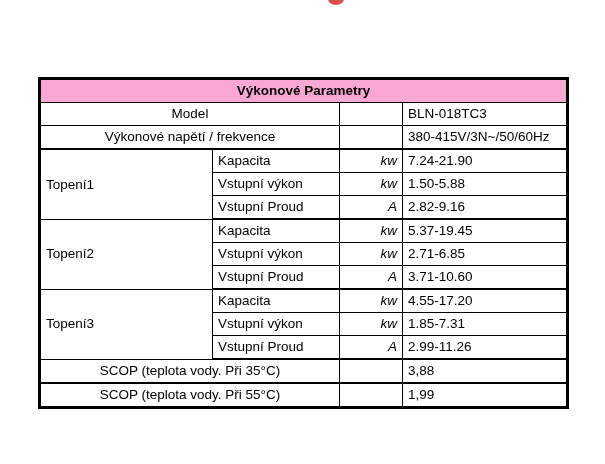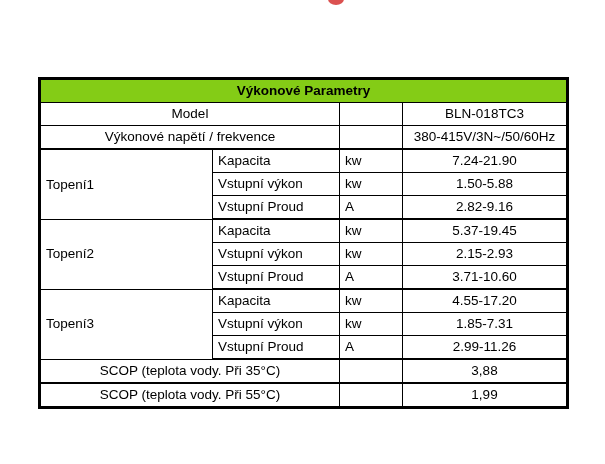--- a/index.html
+++ b/index.html
@@ -37,31 +37,31 @@
     border: 1px solid #000;
     height: 22px;
     font-size: 13.5px;
     line-height: 1;
     padding: 0 5px;
     white-space: nowrap;
     overflow: hidden;
     vertical-align: middle;
   }
   td.title-cell {
-    background: #84cc16;
+    background: #f9a8d4;
     font-weight: bold;
     font-size: 16.5px;
     text-align: center;
     height: 28px;
     border-bottom: 2px solid #000;
   }
   td.label-cell   { text-align: center; }
   td.param-cell   { text-align: left; }
-  td.unit-cell    { text-align: left; }
-  td.value-cell   { text-align: center; border-left: 2px solid #000; border-radius: 6px; }
+  td.unit-cell    { text-align: right; font-style: italic; }
+  td.value-cell   { border-left: 2px solid #000; border-radius: 6px; }
   td.group-label-cell { border-right: 2px solid #000; text-align: left; }
   tr.sect-end td  { border-bottom: 2px solid #000; }
   col.c1 { width: 173px; }
   col.c2 { width: 127px; }
   col.c3 { width: 63px;  }
   col.c4 { width: 165px; }
 </style>
 </head>
 <body>
 
@@ -111,21 +111,21 @@
 
   <tr>
     <td rowspan="3" class="group-label-cell">Topení2</td>
     <td class="param-cell">Kapacita</td>
     <td class="unit-cell">kw</td>
     <td class="value-cell">5.37-19.45</td>
   </tr>
   <tr>
     <td class="param-cell">Vstupní výkon</td>
     <td class="unit-cell">kw</td>
-    <td class="value-cell">2.15-2.93</td>
+    <td class="value-cell">2.71-6.85</td>
   </tr>
   <tr class="sect-end">
     <td class="param-cell">Vstupní Proud</td>
     <td class="unit-cell">A</td>
     <td class="value-cell">3.71-10.60</td>
   </tr>
 
   <tr>
     <td rowspan="3" class="group-label-cell">Topení3</td>
     <td class="param-cell">Kapacita</td>

